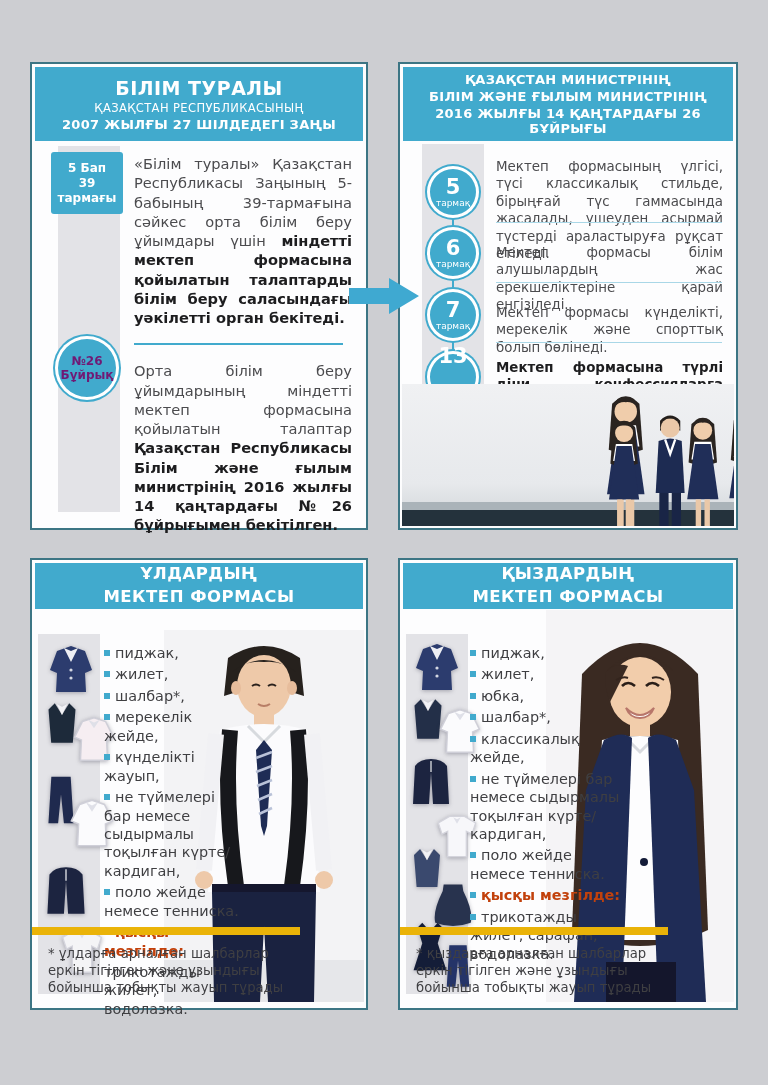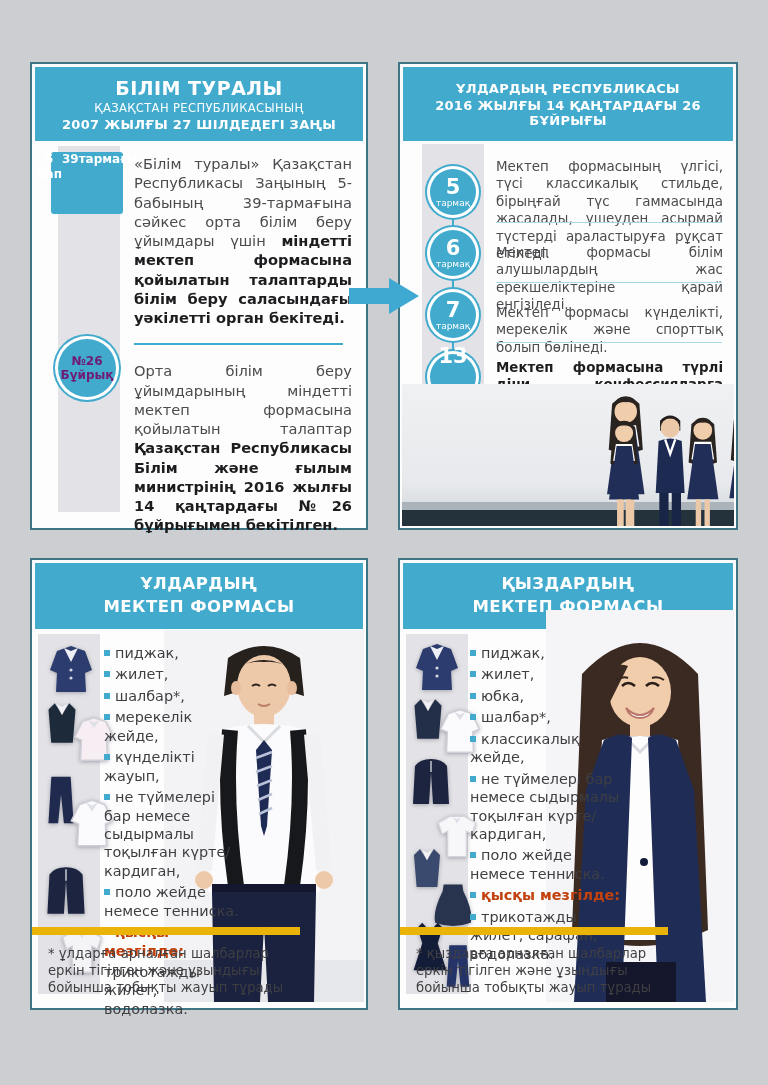--- a/index.html
+++ b/index.html
@@ -22,34 +22,34 @@
   #panel-boys  {left:30px;top:558px;width:338px;height:452px;}
   #panel-girls {left:398px;top:558px;width:340px;height:452px;}
 
   .hdr{
     position:absolute;left:3px;right:3px;top:3px;
     background:#41aacd;color:#fff;text-align:center;
     display:flex;flex-direction:column;justify-content:center;gap:2px;
   }
   #panel-law .hdr{height:74px;}
   #panel-min .hdr{height:74px;}
-  #panel-boys .hdr,#panel-girls .hdr{height:66px;}
+  #panel-boys .hdr,#panel-girls .hdr{height:46px;}
   .hdr .h-big{font-size:19px;font-weight:bold;letter-spacing:.5px;}
   .hdr .h-sm{font-size:11.5px;letter-spacing:.4px;}
   .hdr .h-smb{font-size:13px;font-weight:bold;letter-spacing:.3px;}
   .hdr .h-med{font-size:16.5px;font-weight:bold;letter-spacing:.5px;line-height:1.25;}
 
   .col-gray{position:absolute;background:#e3e3e7;}
 
   
   #panel-law .col-gray{left:26px;top:82px;width:62px;bottom:16px;}
   .badge-rect{
     position:absolute;left:19px;top:88px;width:72px;height:62px;
     background:#41aacd;border-radius:3px;color:#fff;
-    display:flex;flex-direction:row;justify-content:center;text-align:center;
+    display:flex;flex-direction:column;justify-content:center;text-align:center;
     font-size:12px;font-weight:bold;line-height:1.25;
   }
   .badge-circle{
     position:absolute;left:23px;top:272px;width:64px;height:64px;
     background:#41aacd;border-radius:50%;
     box-shadow:inset 0 0 0 3px #fff,0 0 0 2px #41aacd;
     color:#701a75;display:flex;flex-direction:column;justify-content:center;
     text-align:center;font-size:12px;font-weight:bold;line-height:1.2;
   }
   .law-text{
@@ -199,21 +199,22 @@
     </div>
     <div class="law-text">
       <p style="margin:0"><span>«Білім туралы» Қазақстан Республикасы Заңының 5-бабының 39-тармағына сәйкес орта білім беру ұйымдары үшін </span><b>міндетті мектеп формасына қойылатын талаптарды білім беру саласындағы уәкілетті орган бекітеді.</b></p>
       <hr class="law-divider">
       <p style="margin:0"><span>Орта білім беру ұйымдарының міндетті мектеп формасына қойылатын талаптар </span><b>Қазақстан Республикасы Білім және ғылым министрінің 2016 жылғы 14 қаңтардағы №26 бұйрығымен бекітілген.</b></p>
     </div>
   </section>
 
   <section class="panel" id="panel-min">
     <div class="hdr">
-      <div class="h-smb">ҰЛДАРДЫҢ РЕСПУБЛИКАСЫ</div>
+      <div class="h-smb">ҚАЗАҚСТАН МИНИСТРІНІҢ</div>
+      <div class="h-smb">БІЛІМ ЖӘНЕ ҒЫЛЫМ МИНИСТРІНІҢ</div>
       <div class="h-smb">2016 ЖЫЛҒЫ 14 ҚАҢТАРДАҒЫ 26 БҰЙРЫҒЫ</div>
     </div>
     <div class="col-gray"></div>
     <div class="min-line"></div>
 
     <div class="num-circle" id="c5">
       <span class="n">5</span>
       <span class="l">тармақ</span>
     </div>
     <div class="num-circle" id="c6">

